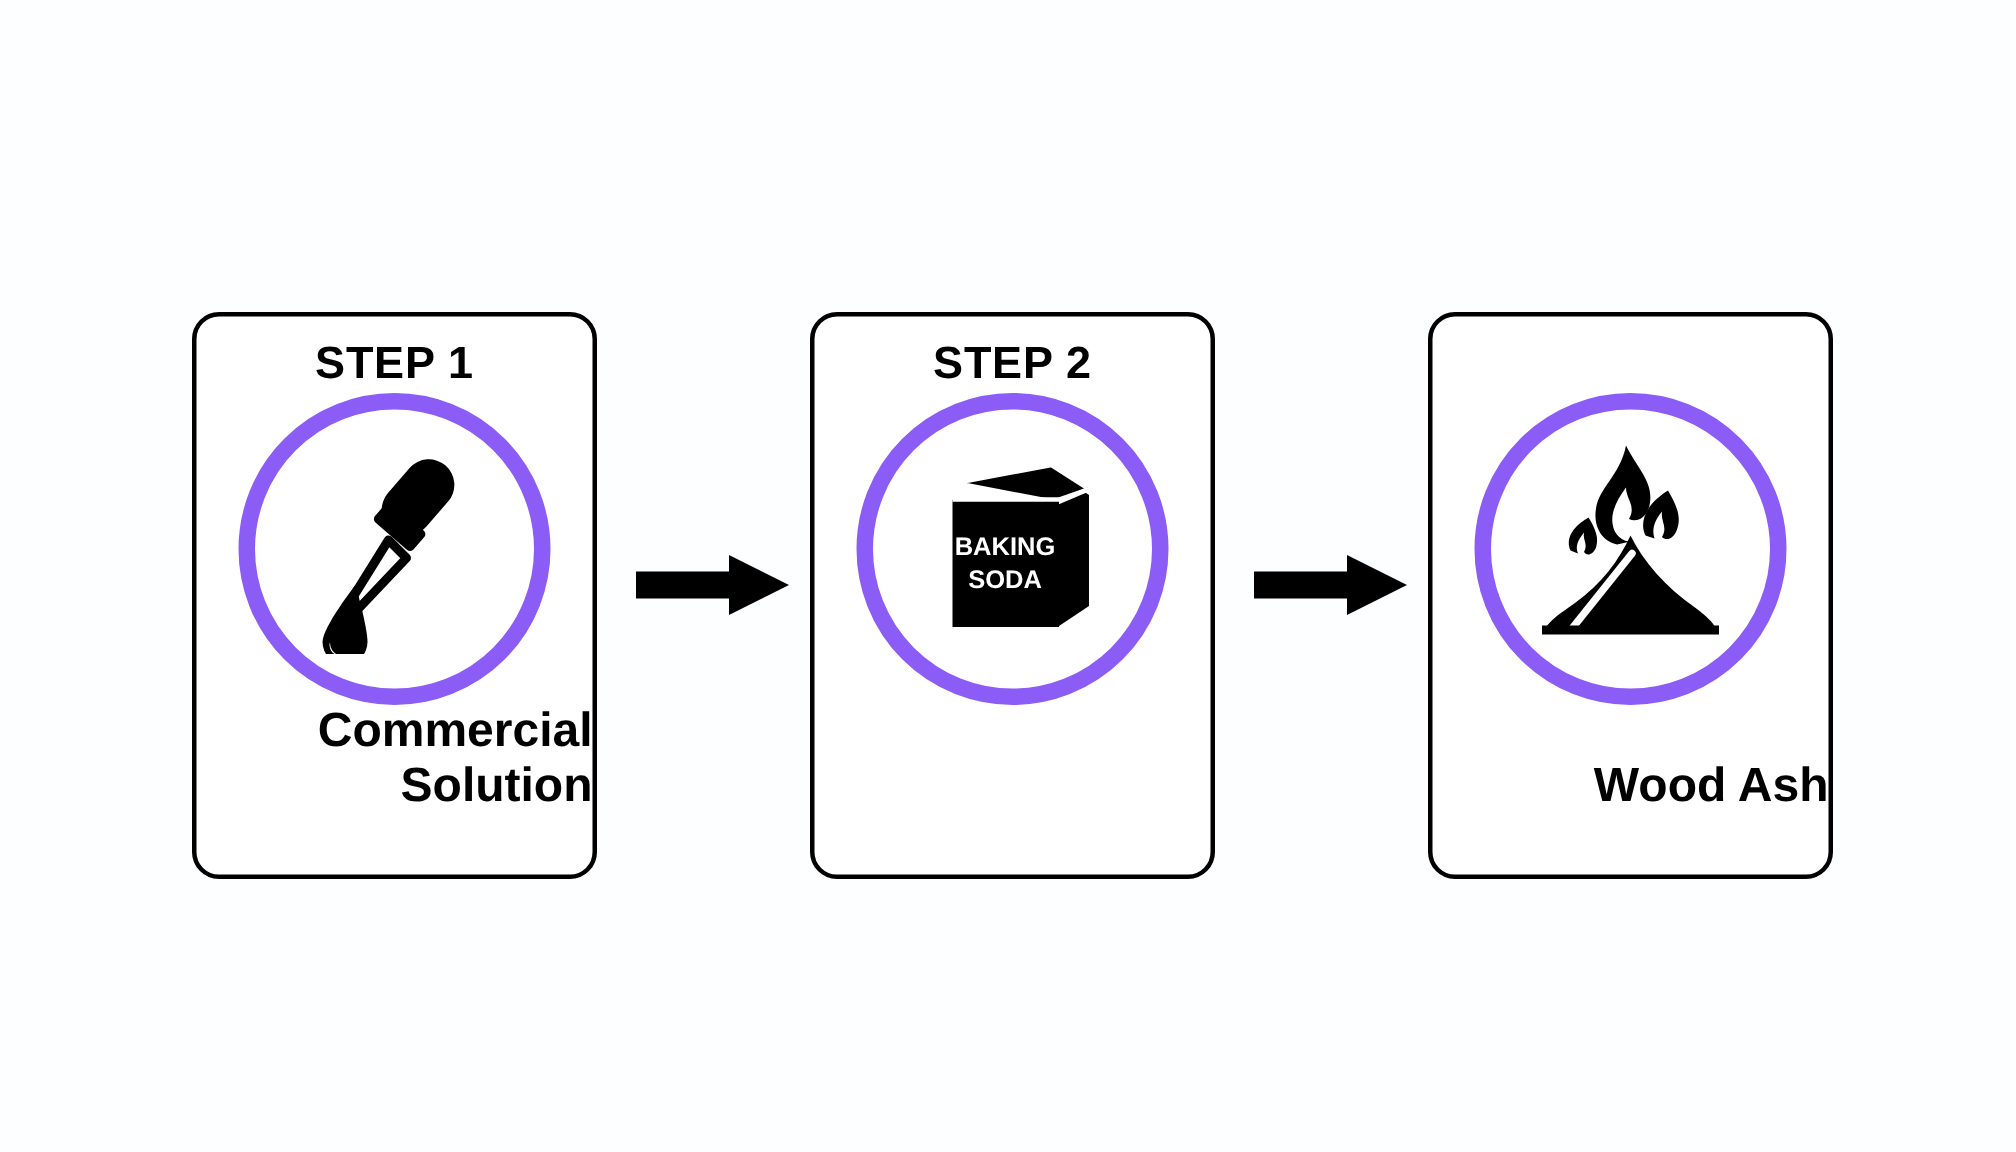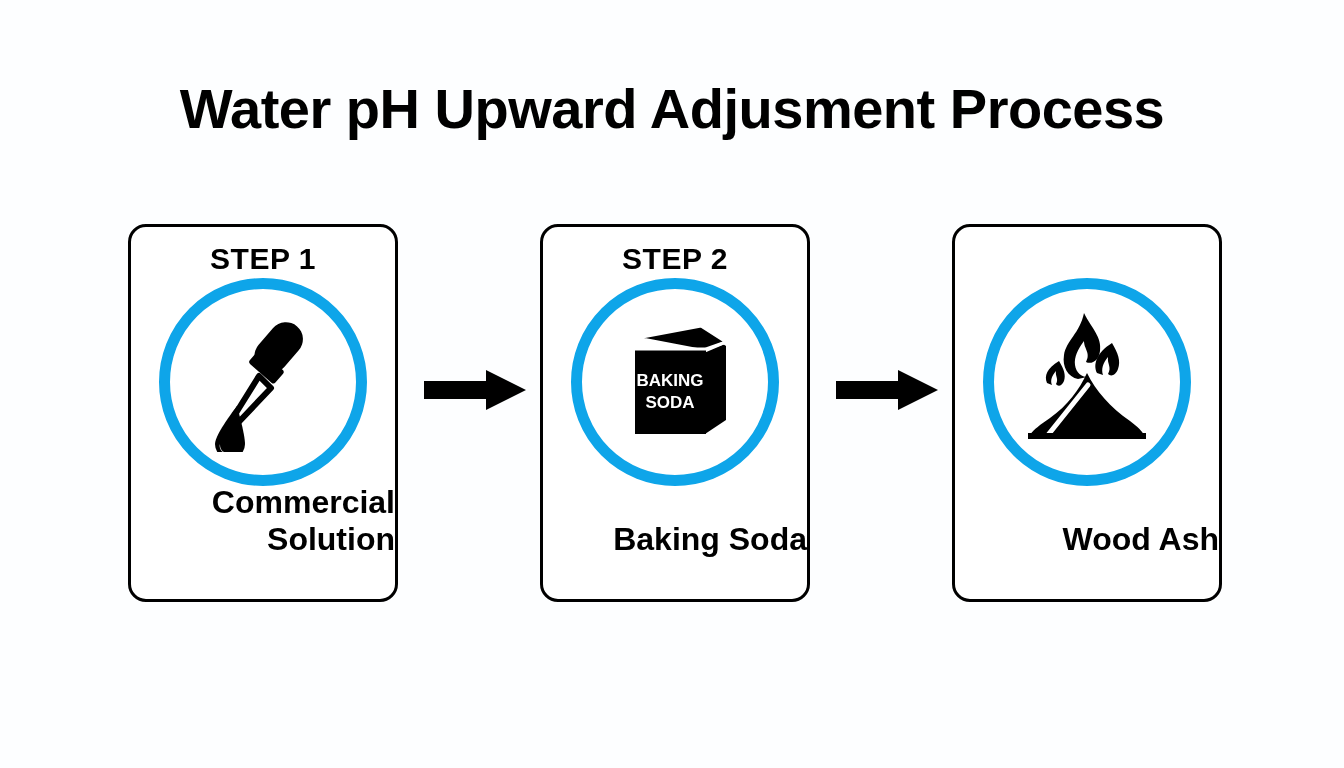--- a/index.html
+++ b/index.html
@@ -29,21 +29,21 @@
     font-size: 56px;
     font-weight: bold;
     letter-spacing: -0.5px;
     color: #000000;
     line-height: 1.05;
   }
 
   
   .card {
     position: absolute;
-    top: 224px;
+    top: 208px;
     width: 270px;
     height: 378px;
     border: 3px solid #000000;
     border-radius: 18px;
     background: #ffffff;
     box-sizing: border-box;
   }
   #card-1 { left: 128px; }
   #card-2 { left: 540px; }
   #card-3 { left: 952px; }
@@ -60,21 +60,21 @@
     letter-spacing: 0.5px;
   }
 
   .icon-circle {
     position: absolute;
     top: 51px;
     left: 50%;
     transform: translateX(-50%);
     width: 208px;
     height: 208px;
-    border: 11px solid #0ea5e9;
+    border: 11px solid #8b5cf6;
     border-radius: 50%;
     box-sizing: border-box;
     display: flex;
     align-items: center;
     justify-content: center;
   }
   .icon-circle svg { display: block; }
 
   .card-label {
     position: absolute;
@@ -97,21 +97,20 @@
     height: 40px;
   }
   #arrow-1 { left: 424px; }
   #arrow-2 { left: 836px; }
 </style>
 </head>
 <body>
 
 <div class="canvas">
 
-  <div class="title">Water pH Upward Adjusment Process</div>
 
   <div class="card" id="card-1">
     <div class="step-label">STEP 1</div>
 
     <div class="icon-circle">
       <svg width="118" height="140" viewBox="0 0 118 140">
 
         <g transform="rotate(41 76 34)">
           <rect x="59" y="8" width="34" height="56" rx="17" fill="#000000"></rect>
         </g>
@@ -149,21 +148,20 @@
         <rect x="22" y="29" width="71" height="85" fill="#000000"></rect>
 
         <path d="M22 29 L93 29" stroke="#ffffff" stroke-width="3"></path>
         <path d="M93 29 L113 22" stroke="#ffffff" stroke-width="3"></path>
 
         <text x="57" y="66" text-anchor="middle" fill="#ffffff" font-family="Liberation Sans, sans-serif" font-size="17" font-weight="bold">BAKING</text>
         <text x="57" y="88" text-anchor="middle" fill="#ffffff" font-family="Liberation Sans, sans-serif" font-size="17" font-weight="bold">SODA</text>
       </svg>
     </div>
 
-    <div class="card-label">Baking Soda</div>
   </div>
 
   <svg class="arrow" id="arrow-2" viewBox="0 0 102 40">
     <path d="M0 11 L62 11 L62 0 L102 20 L62 40 L62 29 L0 29 Z" fill="#000000"></path>
   </svg>
 
   <div class="card" id="card-3">
 
     <div class="icon-circle">
       <svg width="122" height="150" viewBox="0 0 122 150">

